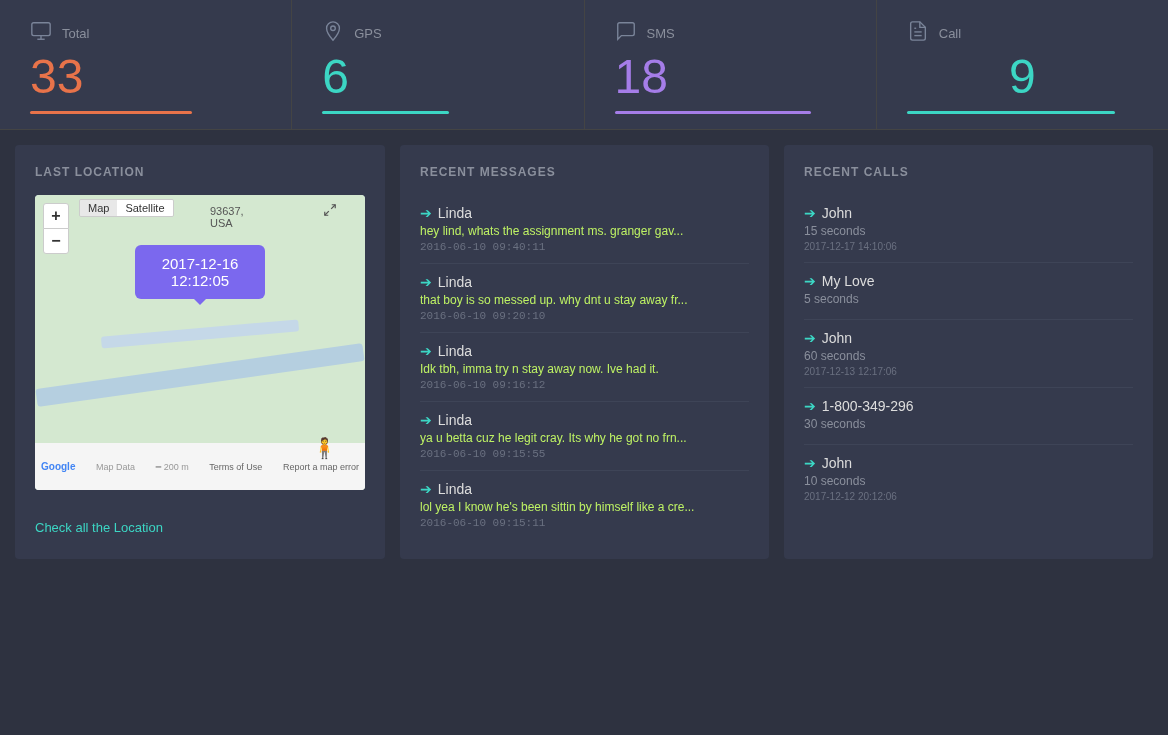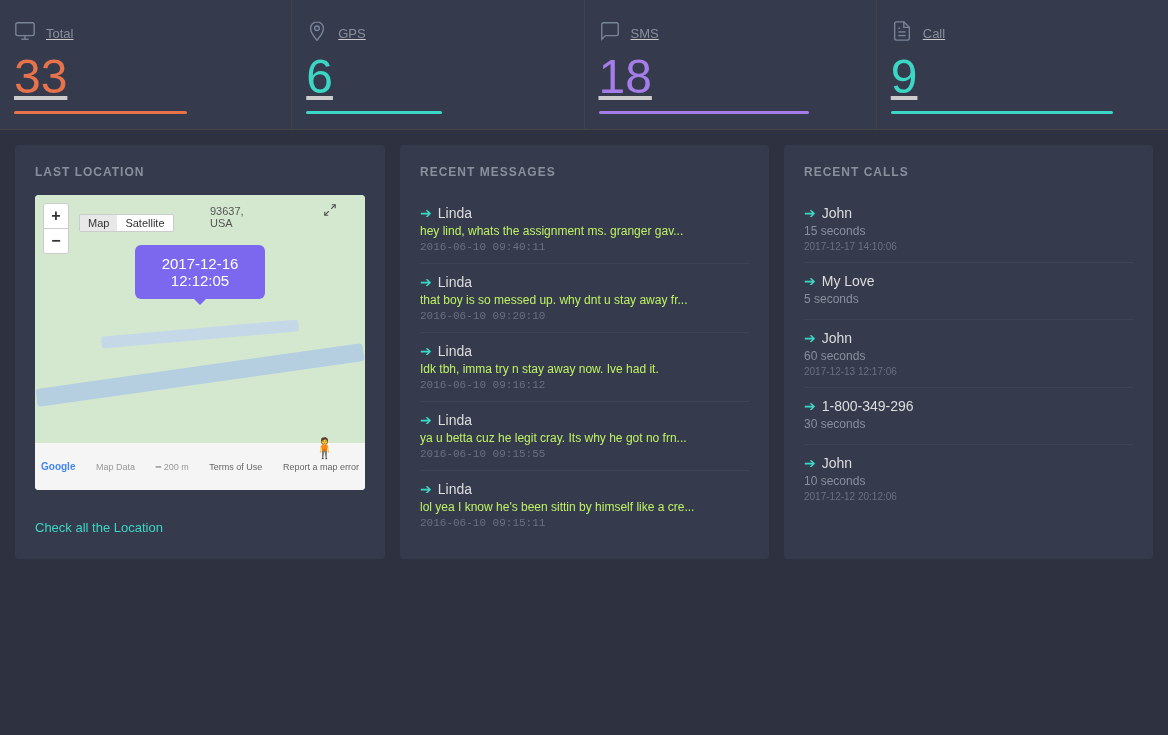--- a/index.html
+++ b/index.html
@@ -11,26 +11,25 @@
     }
 
     
     .stats-bar {
       display: flex;
       background: #353a4d;
       border-bottom: 1px solid #444;
     }
     .stat-card {
       flex: 1;
-      padding: 20px 30px 15px 14px;
+      padding: 20px 30px 15px 30px;
       border-right: 1px solid #444;
       position: relative;
-      text-decoration: underline;
-    }
-    .stat-card:last-child { border-right: none; }
+    }
+    .stat-card:last-child { border-right: none; text-align: center; }
     .stat-header {
       display: flex;
       align-items: center;
       gap: 10px;
       margin-bottom: 4px;
     }
     .stat-icon {
       color: #7a8499;
       font-size: 20px;
     }
@@ -132,21 +131,21 @@
       font-weight: bold;
       color: #333;
       user-select: none;
     }
     .map-btn:first-child { border-radius: 3px 3px 0 0; }
     .map-btn:last-child { border-radius: 0 0 3px 3px; margin-top: -1px; }
 
     
     .map-type-toggle {
       position: absolute;
-      top: 19px;
+      top: 4px;
       left: 44px;
       display: flex;
       z-index: 10;
       border-radius: 2px;
       overflow: hidden;
       border: 1px solid #ccc;
     }
     .map-type-btn {
       background: white;
       border: none;

